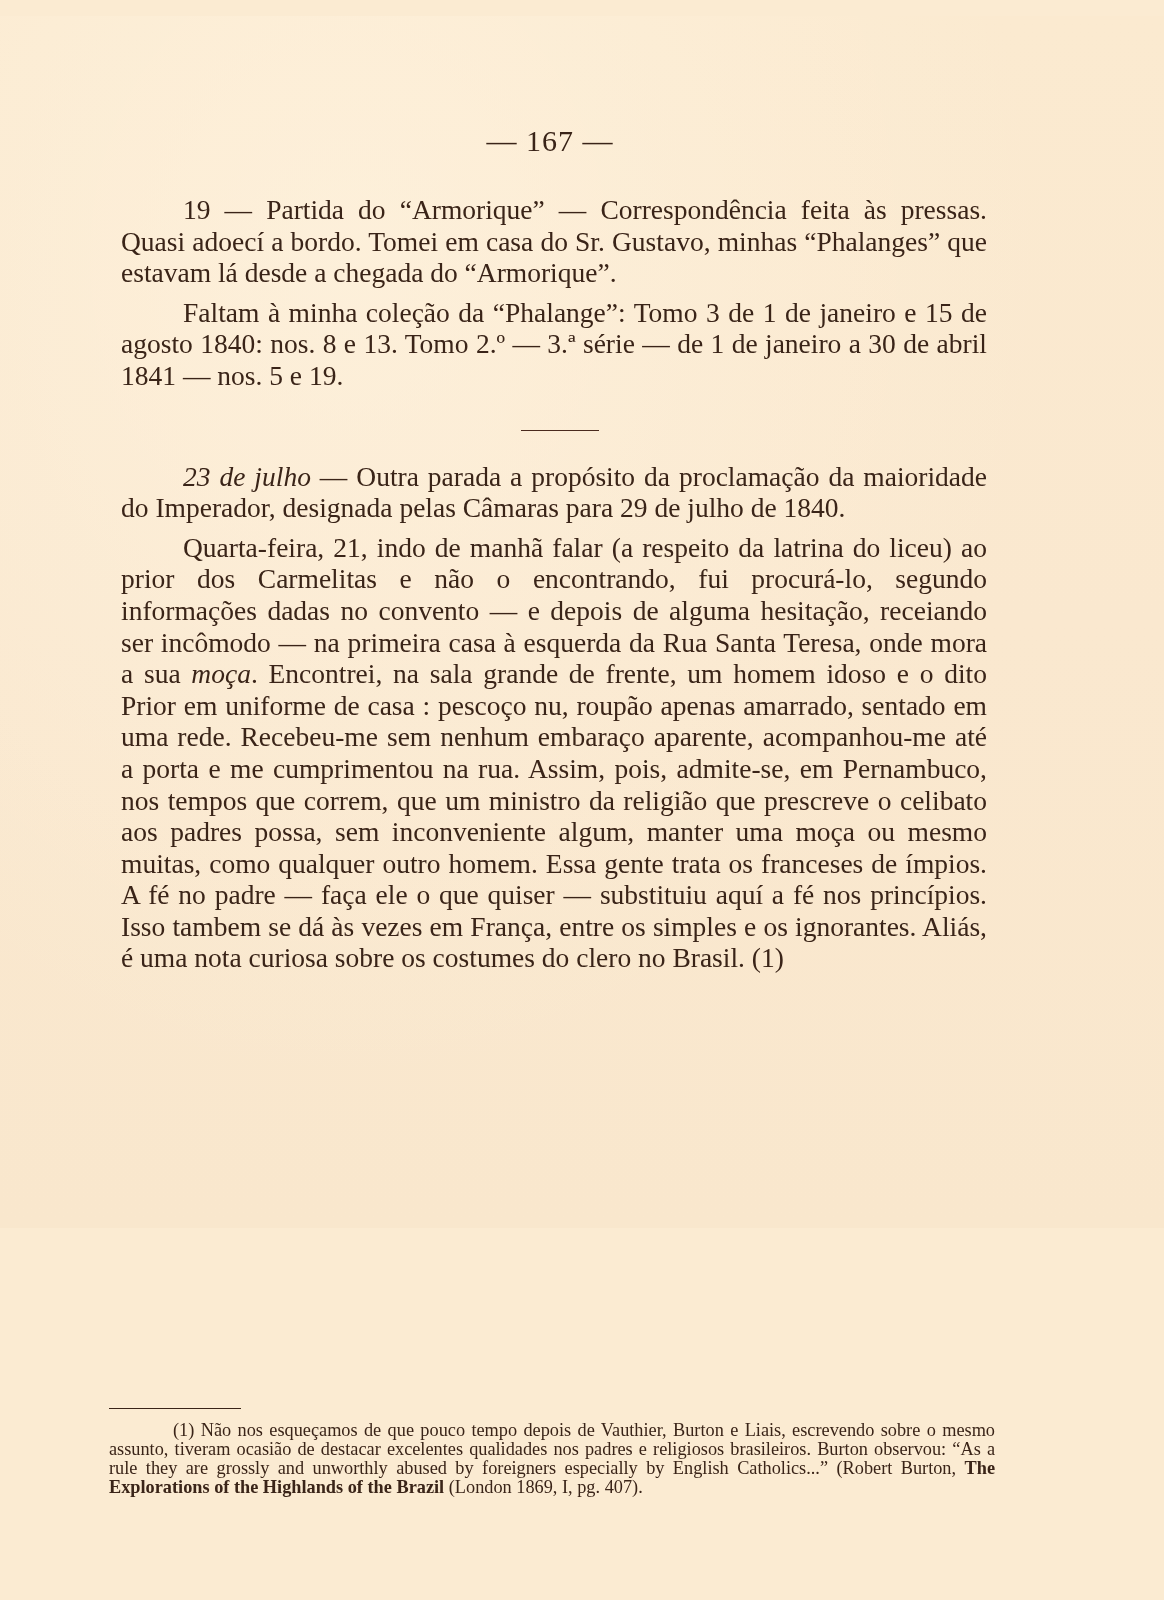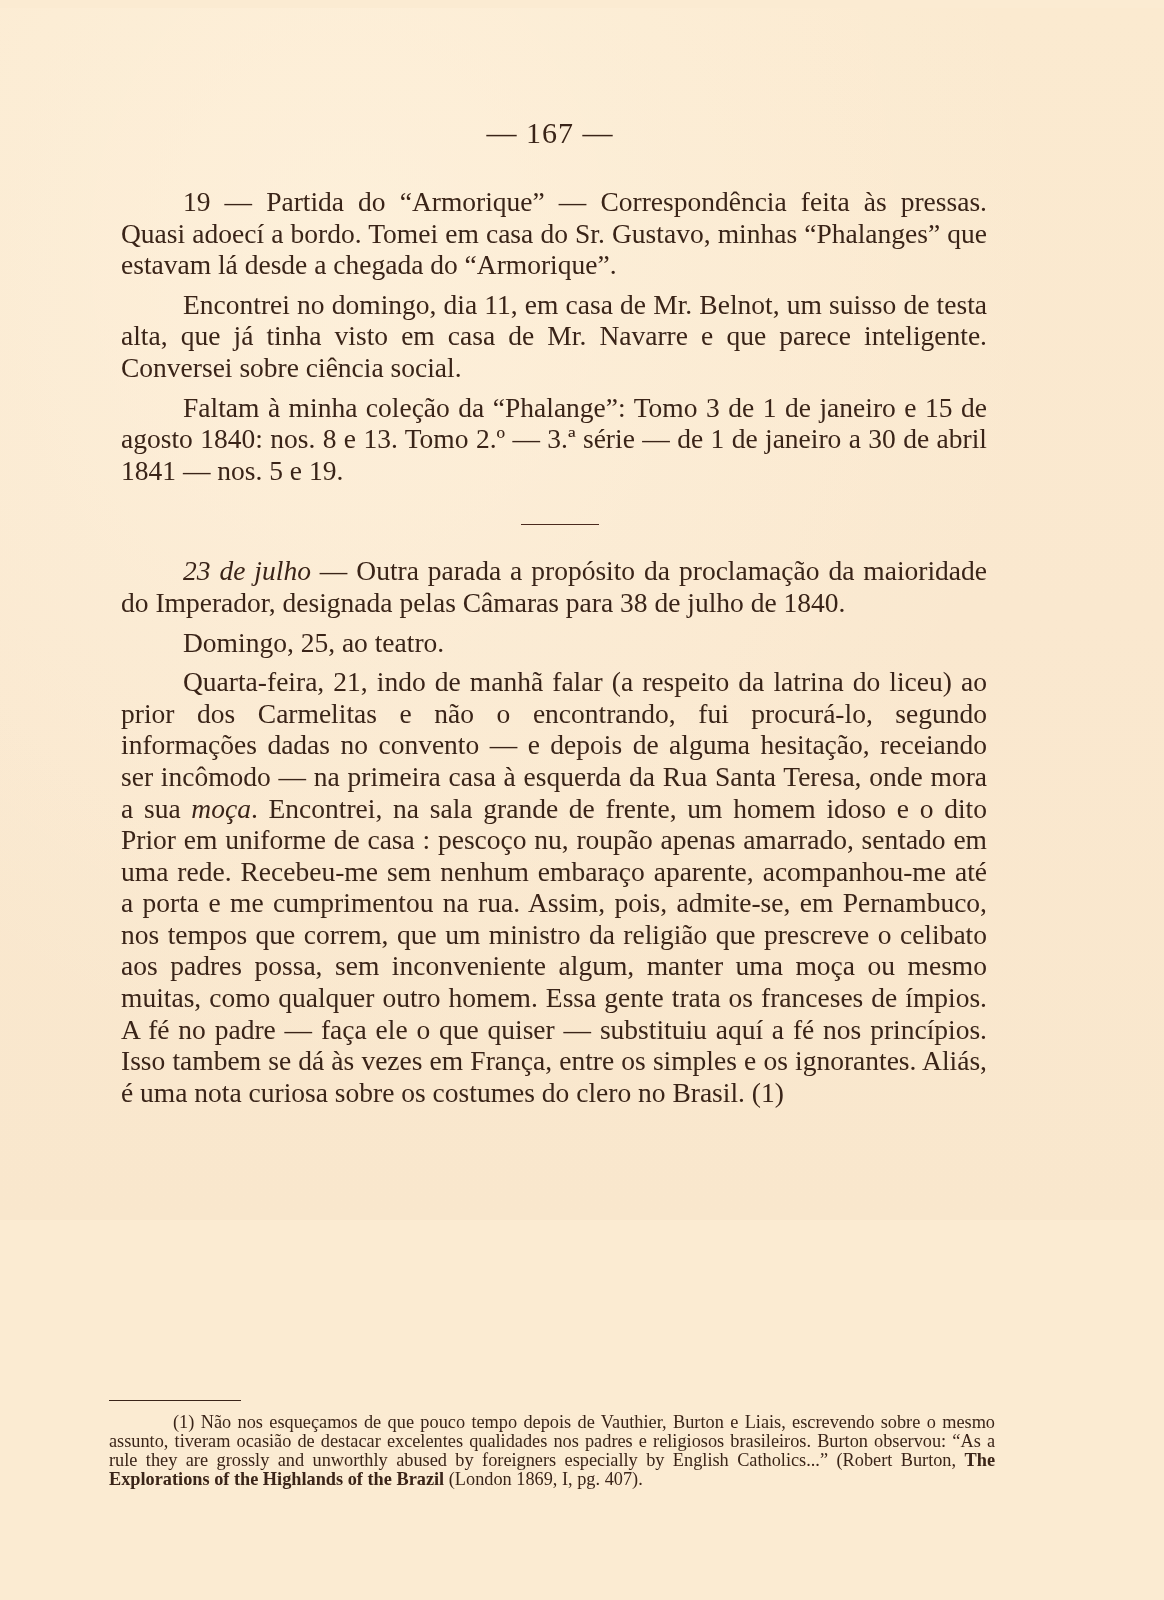--- a/index.html
+++ b/index.html
@@ -10,21 +10,21 @@
       width: 1164px;
       height: 1600px;
       background: #fbebd2;
       position: relative;
       overflow: hidden;
       color: #3a2418;
       font-family: "Liberation Serif", "DejaVu Serif", serif;
     }
     .page {
       position: absolute;
-      left: 0; top: 8px;
+      left: 0; top: 16px;
       width: 1164px; height: 1212px;
       background:
         radial-gradient(ellipse at 30% 20%, rgba(255,244,225,0.6), rgba(255,244,225,0) 60%),
         linear-gradient(180deg, #fbead0 0%, #fae8cf 50%, #f9e7cd 100%);
     }
     .page-number {
       position: absolute;
       top: 108px;
       left: 0; width: 1100px;
       text-align: center;
@@ -87,28 +87,26 @@
   </style>
 </head>
 <body>
 
 <div class="page">
 
   <div class="page-number">— 167 —</div>
 
   <div class="body-text">
     <p>19 — Partida do “Armorique” — Correspondência feita às pressas. Quasi adoecí a bordo. Tomei em casa do Sr. Gustavo, minhas “Phalanges” que estavam lá desde a chegada do “Armorique”.</p>
-    <p>Encontrei no domingo, dia 11, em casa de Mr. Belnot, um suisso de testa alta, que já tinha visto em casa de Mr. Navarre e que parece inteligente. Conversei sobre ciência social.</p>
     <p>Faltam à minha coleção da “Phalange”: Tomo 3 de 1 de janeiro e 15 de agosto 1840: nos. 8 e 13. Tomo 2.º — 3.ª série — de 1 de janeiro a 30 de abril 1841 — nos. 5 e 19.</p>
 
     <div class="separator"></div>
 
 
-    <p class="gap-before"><em>23 de julho</em><span> — Outra parada a propósito da proclamação da maioridade do Imperador, designada pelas Câmaras para 38 de julho de 1840.</span></p>
-    <p>Domingo, 25, ao teatro.</p>
+    <p class="gap-before"><em>23 de julho</em><span> — Outra parada a propósito da proclamação da maioridade do Imperador, designada pelas Câmaras para 29 de julho de 1840.</span></p>
     <p><span>Quarta-feira, 21, indo de manhã falar (a respeito da latrina do liceu) ao prior dos Carmelitas e não o encontrando, fui procurá-lo, segundo informações dadas no convento — e depois de alguma hesitação, receiando ser incômodo — na primeira casa à esquerda da Rua Santa Teresa, onde mora a sua </span><em>moça</em><span>. Encontrei, na sala grande de frente, um homem idoso e o dito Prior em uniforme de casa : pescoço nu, roupão apenas amarrado, sentado em uma rede. Recebeu-me sem nenhum embaraço aparente, acompanhou-me até a porta e me cumprimentou na rua. Assim, pois, admite-se, em Pernambuco, nos tempos que correm, que um ministro da religião que prescreve o celibato aos padres possa, sem inconveniente algum, manter uma moça ou mesmo muitas, como qualquer outro homem. Essa gente trata os franceses de ímpios. A fé no padre — faça ele o que quiser — substituiu aquí a fé nos princípios. Isso tambem se dá às vezes em França, entre os simples e os ignorantes. Aliás, é uma nota curiosa sobre os costumes do clero no Brasil. (1)</span></p>
   </div>
 
   <div class="footnote-rule"></div>
 
   <div class="footnote">
     <p><span>(1) Não nos esqueçamos de que pouco tempo depois de Vauthier, Burton e Liais, escrevendo sobre o mesmo assunto, tiveram ocasião de destacar excelentes qualidades nos padres e religiosos brasileiros. Burton observou: “As a rule they are grossly and unworthly abused by foreigners especially by English Catholics...” (Robert Burton, </span><b>The Explorations of the Highlands of the Brazil</b><span> (London 1869, I, pg. 407).</span></p>
   </div>
 
 </div>

